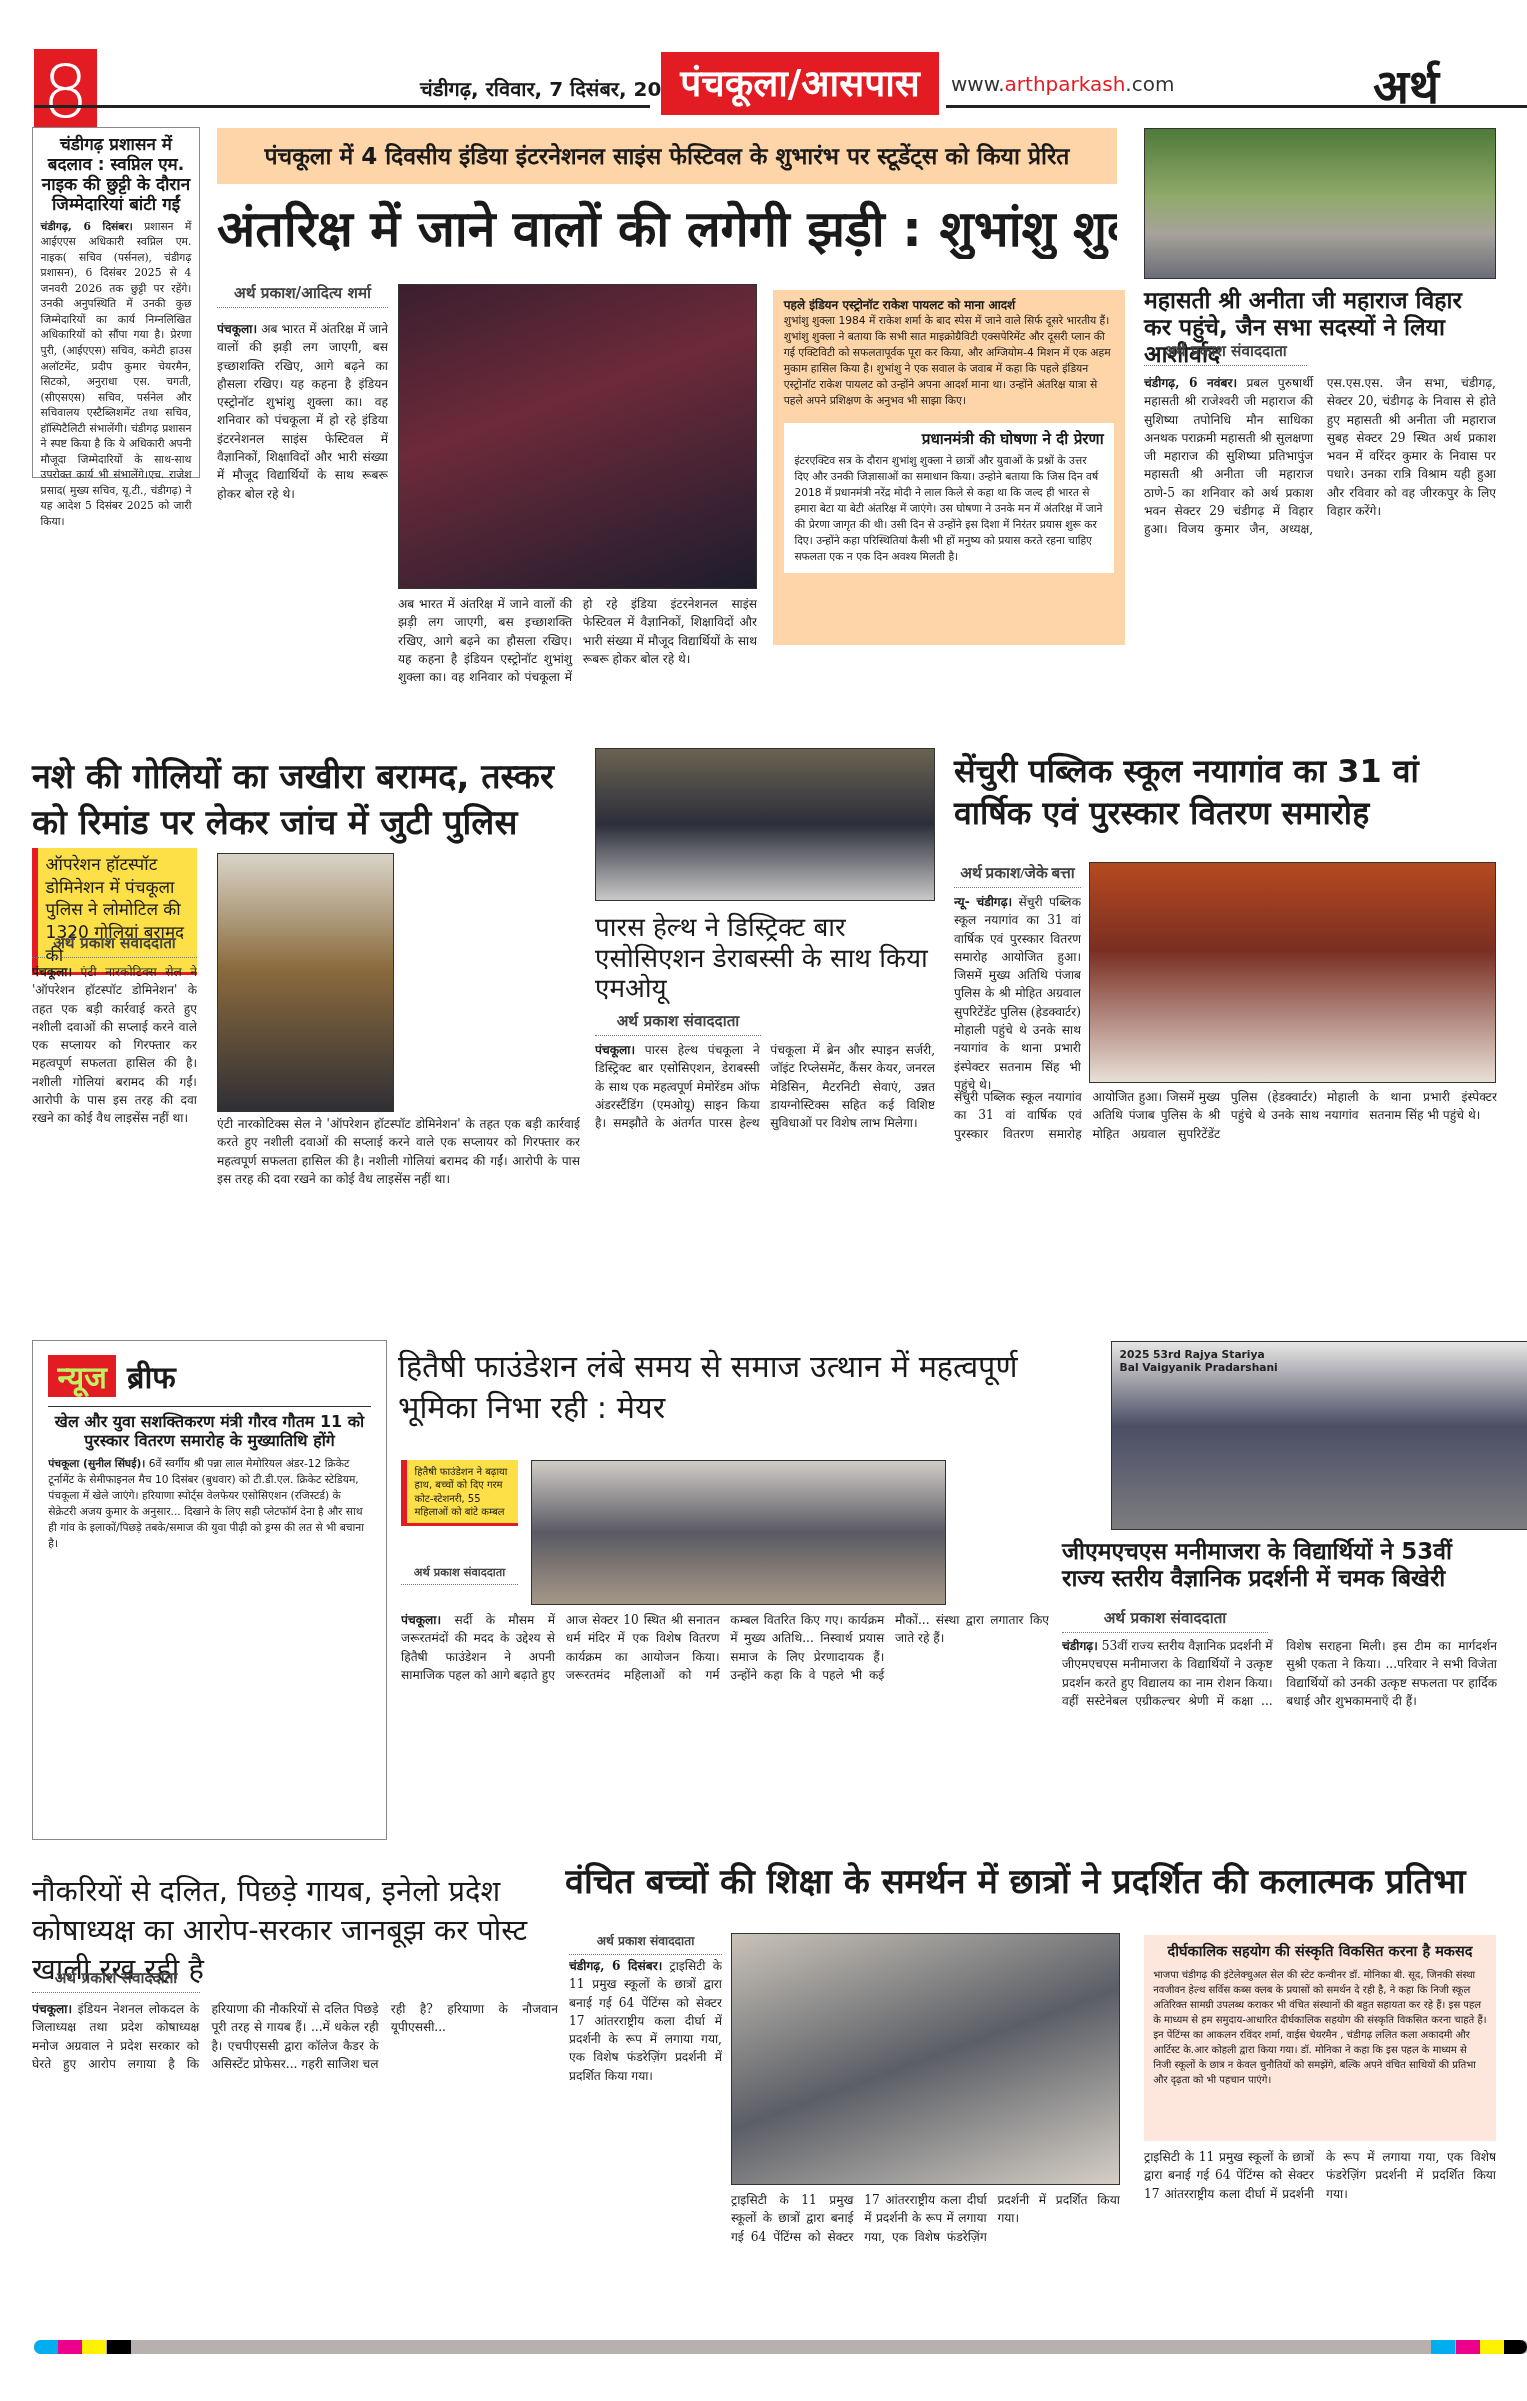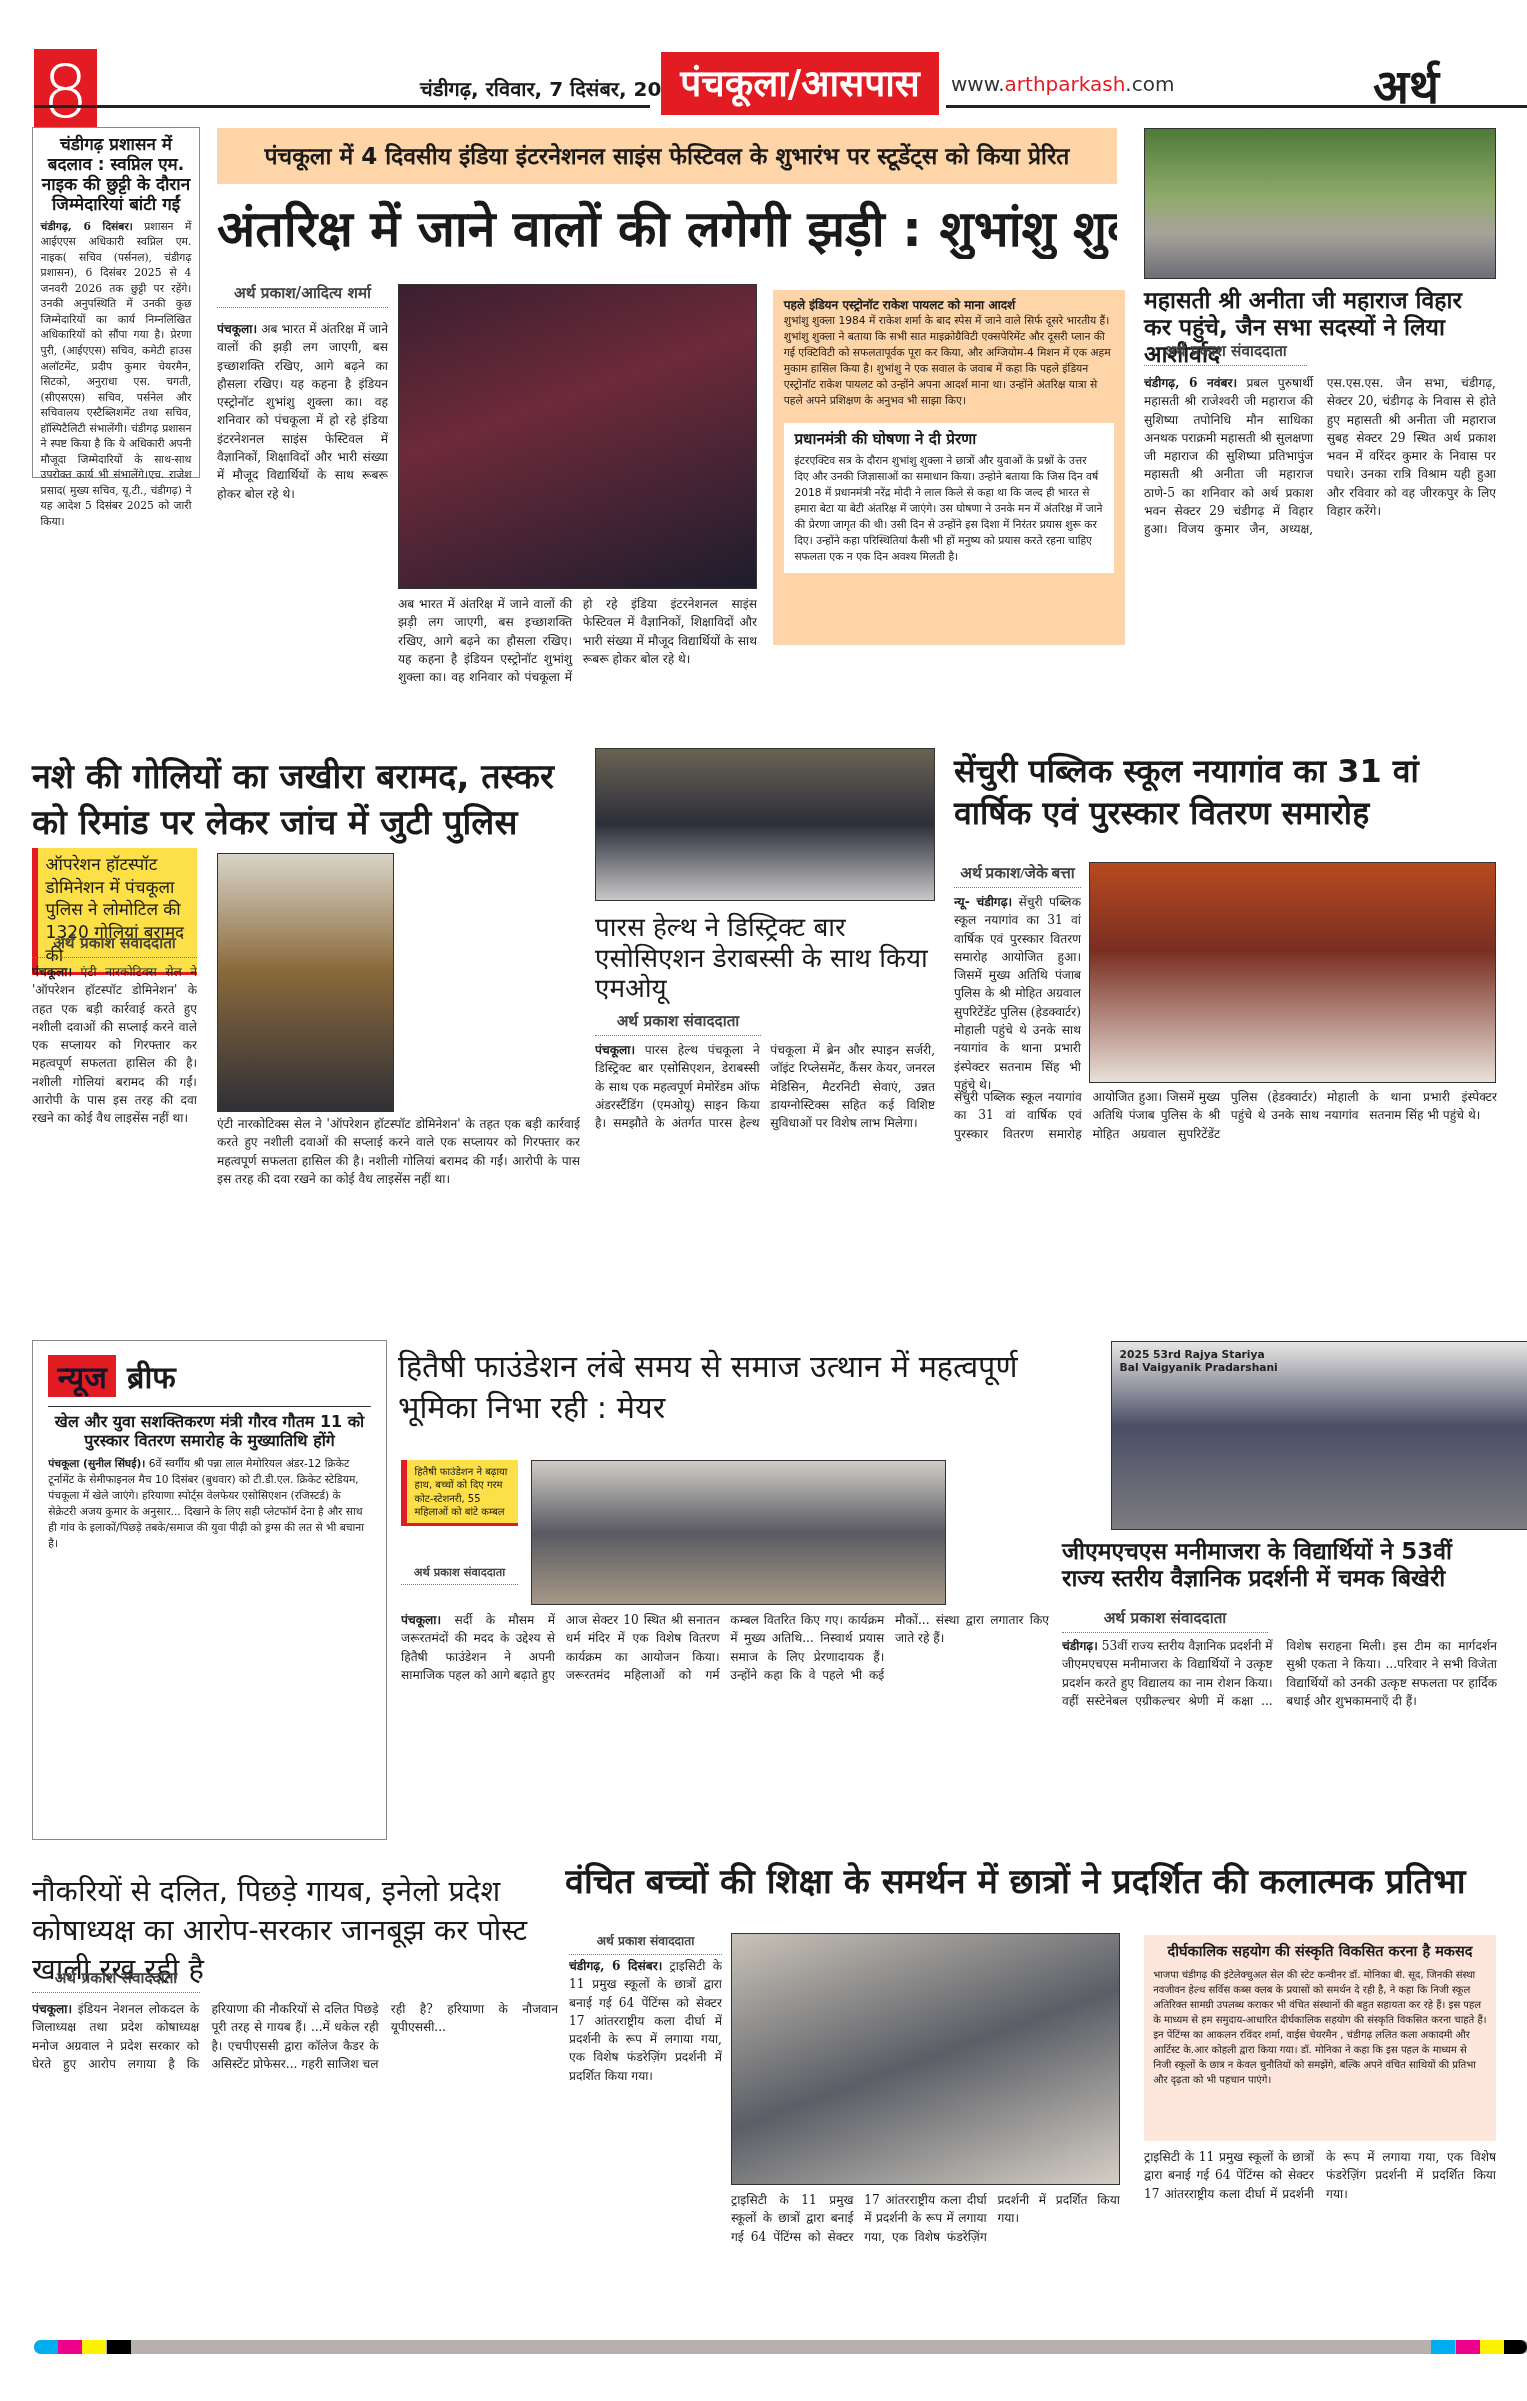--- a/index.html
+++ b/index.html
@@ -15,21 +15,21 @@
   .rule-r { left: 946px; top: 105px; width: 618px; height: 3.1px; background: #222; }
 
   .boxed { border: 1.5px solid #888; background: #fff; }
   .hl { font-weight: bold; line-height: 1.18; }
   .body { font-family: "DejaVu Serif", serif; font-size: 13.7px; line-height: 1.5; text-align: justify; }
   .byline { font-size: 15.3px; font-weight: bold; color: #444; text-align: center; border-bottom: 1.5px dotted #777; padding-bottom: 4.6px; }
   .photo { background: linear-gradient(135deg, #7a6b5d, #b7a898 40%, #54606b); border: 1.5px solid #333; }
   .kicker-orange { background: #fdd5a8; }
   .kicker-pink { background: #fde6dc; }
   .red-side { border-left: 6.1px solid #e31b23; border-bottom: 3.1px solid #e31b23; background: #fde047; padding: 4.6px 7.6px; font-size: 17px; line-height: 1.35; }
-  .news-tag { display: inline-block; background: #e31b23; color: #0f172a; font-size: 30.5px; font-weight: bold; padding: 0 9.2px; }
+  .news-tag { display: inline-block; background: #e31b23; color: #bef264; font-size: 30.5px; font-weight: bold; padding: 0 9.2px; }
   .news-tag2 { display: inline-block; font-size: 30.5px; font-weight: bold; margin-left: 11px; }
   .cmyk { top: 2340px; height: 13.7px; }
   .cmyk-bar { left: 34px; top: 2340px; width: 1495px; height: 13.7px; background: #b7b0ae; border-radius: 6.9px; }
 </style>
 </head>
 <body>
 
 <div class="abs pagenum">8</div>
 <div class="abs dateline">चंडीगढ़, रविवार, 7 दिसंबर, 2025</div>
 <div class="abs rule-l"></div>
@@ -58,21 +58,21 @@
   <span>अब भारत में अंतरिक्ष में जाने वालों की झड़ी लग जाएगी, बस इच्छाशक्ति रखिए, आगे बढ़ने का हौसला रखिए। यह कहना है इंडियन एस्ट्रोनॉट शुभांशु शुक्ला का। वह शनिवार को पंचकूला में हो रहे इंडिया इंटरनेशनल साइंस फेस्टिवल में वैज्ञानिकों, शिक्षाविदों और भारी संख्या में मौजूद विद्यार्थियों के साथ रूबरू होकर बोल रहे थे।</span>
 </div>
 <div class="abs photo" style="left:398px;top:284px;width:359px;height:305px;background:linear-gradient(160deg,#3a1f2f,#6d2a3a 40%,#1d1d2d);"></div>
 <div class="abs body" style="left:398px;top:595px;width:359px;height:122px;overflow:hidden;font-size:12.2px;column-count:2;column-gap:10.7px;">
   <span>अब भारत में अंतरिक्ष में जाने वालों की झड़ी लग जाएगी, बस इच्छाशक्ति रखिए, आगे बढ़ने का हौसला रखिए। यह कहना है इंडियन एस्ट्रोनॉट शुभांशु शुक्ला का। वह शनिवार को पंचकूला में हो रहे इंडिया इंटरनेशनल साइंस फेस्टिवल में वैज्ञानिकों, शिक्षाविदों और भारी संख्या में मौजूद विद्यार्थियों के साथ रूबरू होकर बोल रहे थे।</span>
 </div>
 <div class="abs kicker-orange" style="left:773px;top:290px;width:352px;height:355px;padding:7.6px 10.7px;">
   <div class="hl" style="font-size:12px;margin-bottom:1px;">पहले इंडियन एस्ट्रोनॉट राकेश पायलट को माना आदर्श</div>
   <div style="font-size:10.7px;line-height:1.5;">शुभांशु शुक्ला 1984 में राकेश शर्मा के बाद स्पेस में जाने वाले सिर्फ दूसरे भारतीय हैं। शुभांशु शुक्ला ने बताया कि सभी सात माइक्रोग्रैविटी एक्सपेरिमेंट और दूसरी प्लान की गई एक्टिविटी को सफलतापूर्वक पूरा कर किया, और अग्जियोम-4 मिशन में एक अहम मुकाम हासिल किया है। शुभांशु ने एक सवाल के जवाब में कहा कि पहले इंडियन एस्ट्रोनॉट राकेश पायलट को उन्होंने अपना आदर्श माना था। उन्होंने अंतरिक्ष यात्रा से पहले अपने प्रशिक्षण के अनुभव भी साझा किए।</div>
   <div style="background:#fff;margin-top:13.7px;padding:7.6px 10.7px;">
-    <div class="hl" style="font-size:15.3px;text-align:left;margin-bottom:4.6px;">प्रधानमंत्री की घोषणा ने दी प्रेरणा</div>
+    <div class="hl" style="font-size:15.3px;text-align:right;margin-bottom:4.6px;">प्रधानमंत्री की घोषणा ने दी प्रेरणा</div>
     <div style="font-size:10.7px;line-height:1.5;">इंटरएक्टिव सत्र के दौरान शुभांशु शुक्ला ने छात्रों और युवाओं के प्रश्नों के उत्तर दिए और उनकी जिज्ञासाओं का समाधान किया। उन्होने बताया कि जिस दिन वर्ष 2018 में प्रधानमंत्री नरेंद्र मोदी ने लाल किले से कहा था कि जल्द ही भारत से हमारा बेटा या बेटी अंतरिक्ष में जाएंगे। उस घोषणा ने उनके मन में अंतरिक्ष में जाने की प्रेरणा जागृत की थी। उसी दिन से उन्होंने इस दिशा में निरंतर प्रयास शुरू कर दिए। उन्होंने कहा परिस्थितियां कैसी भी हों मनुष्य को प्रयास करते रहना चाहिए सफलता एक न एक दिन अवश्य मिलती है।</div>
   </div>
 </div>
 
 <div class="abs photo" style="left:1144px;top:128px;width:352px;height:151px;background:linear-gradient(180deg,#4f7a3a,#8faa6a 45%,#a7a29a 70%,#6b6e78);"></div>
 <div class="abs hl" style="left:1144px;top:287px;width:352px;font-size:23px;">महासती श्री अनीता जी महाराज विहार कर पहुंचे, जैन सभा सदस्यों ने लिया आशीर्वाद</div>
 <div class="abs" style="left:1144px;top:340px;width:163px;">
   <div class="byline">अर्थ प्रकाश संवाददाता</div>
 </div>
 <div class="abs body" style="left:1144px;top:374px;width:352px;height:359px;overflow:hidden;font-size:12.2px;column-count:2;column-gap:13.7px;">

